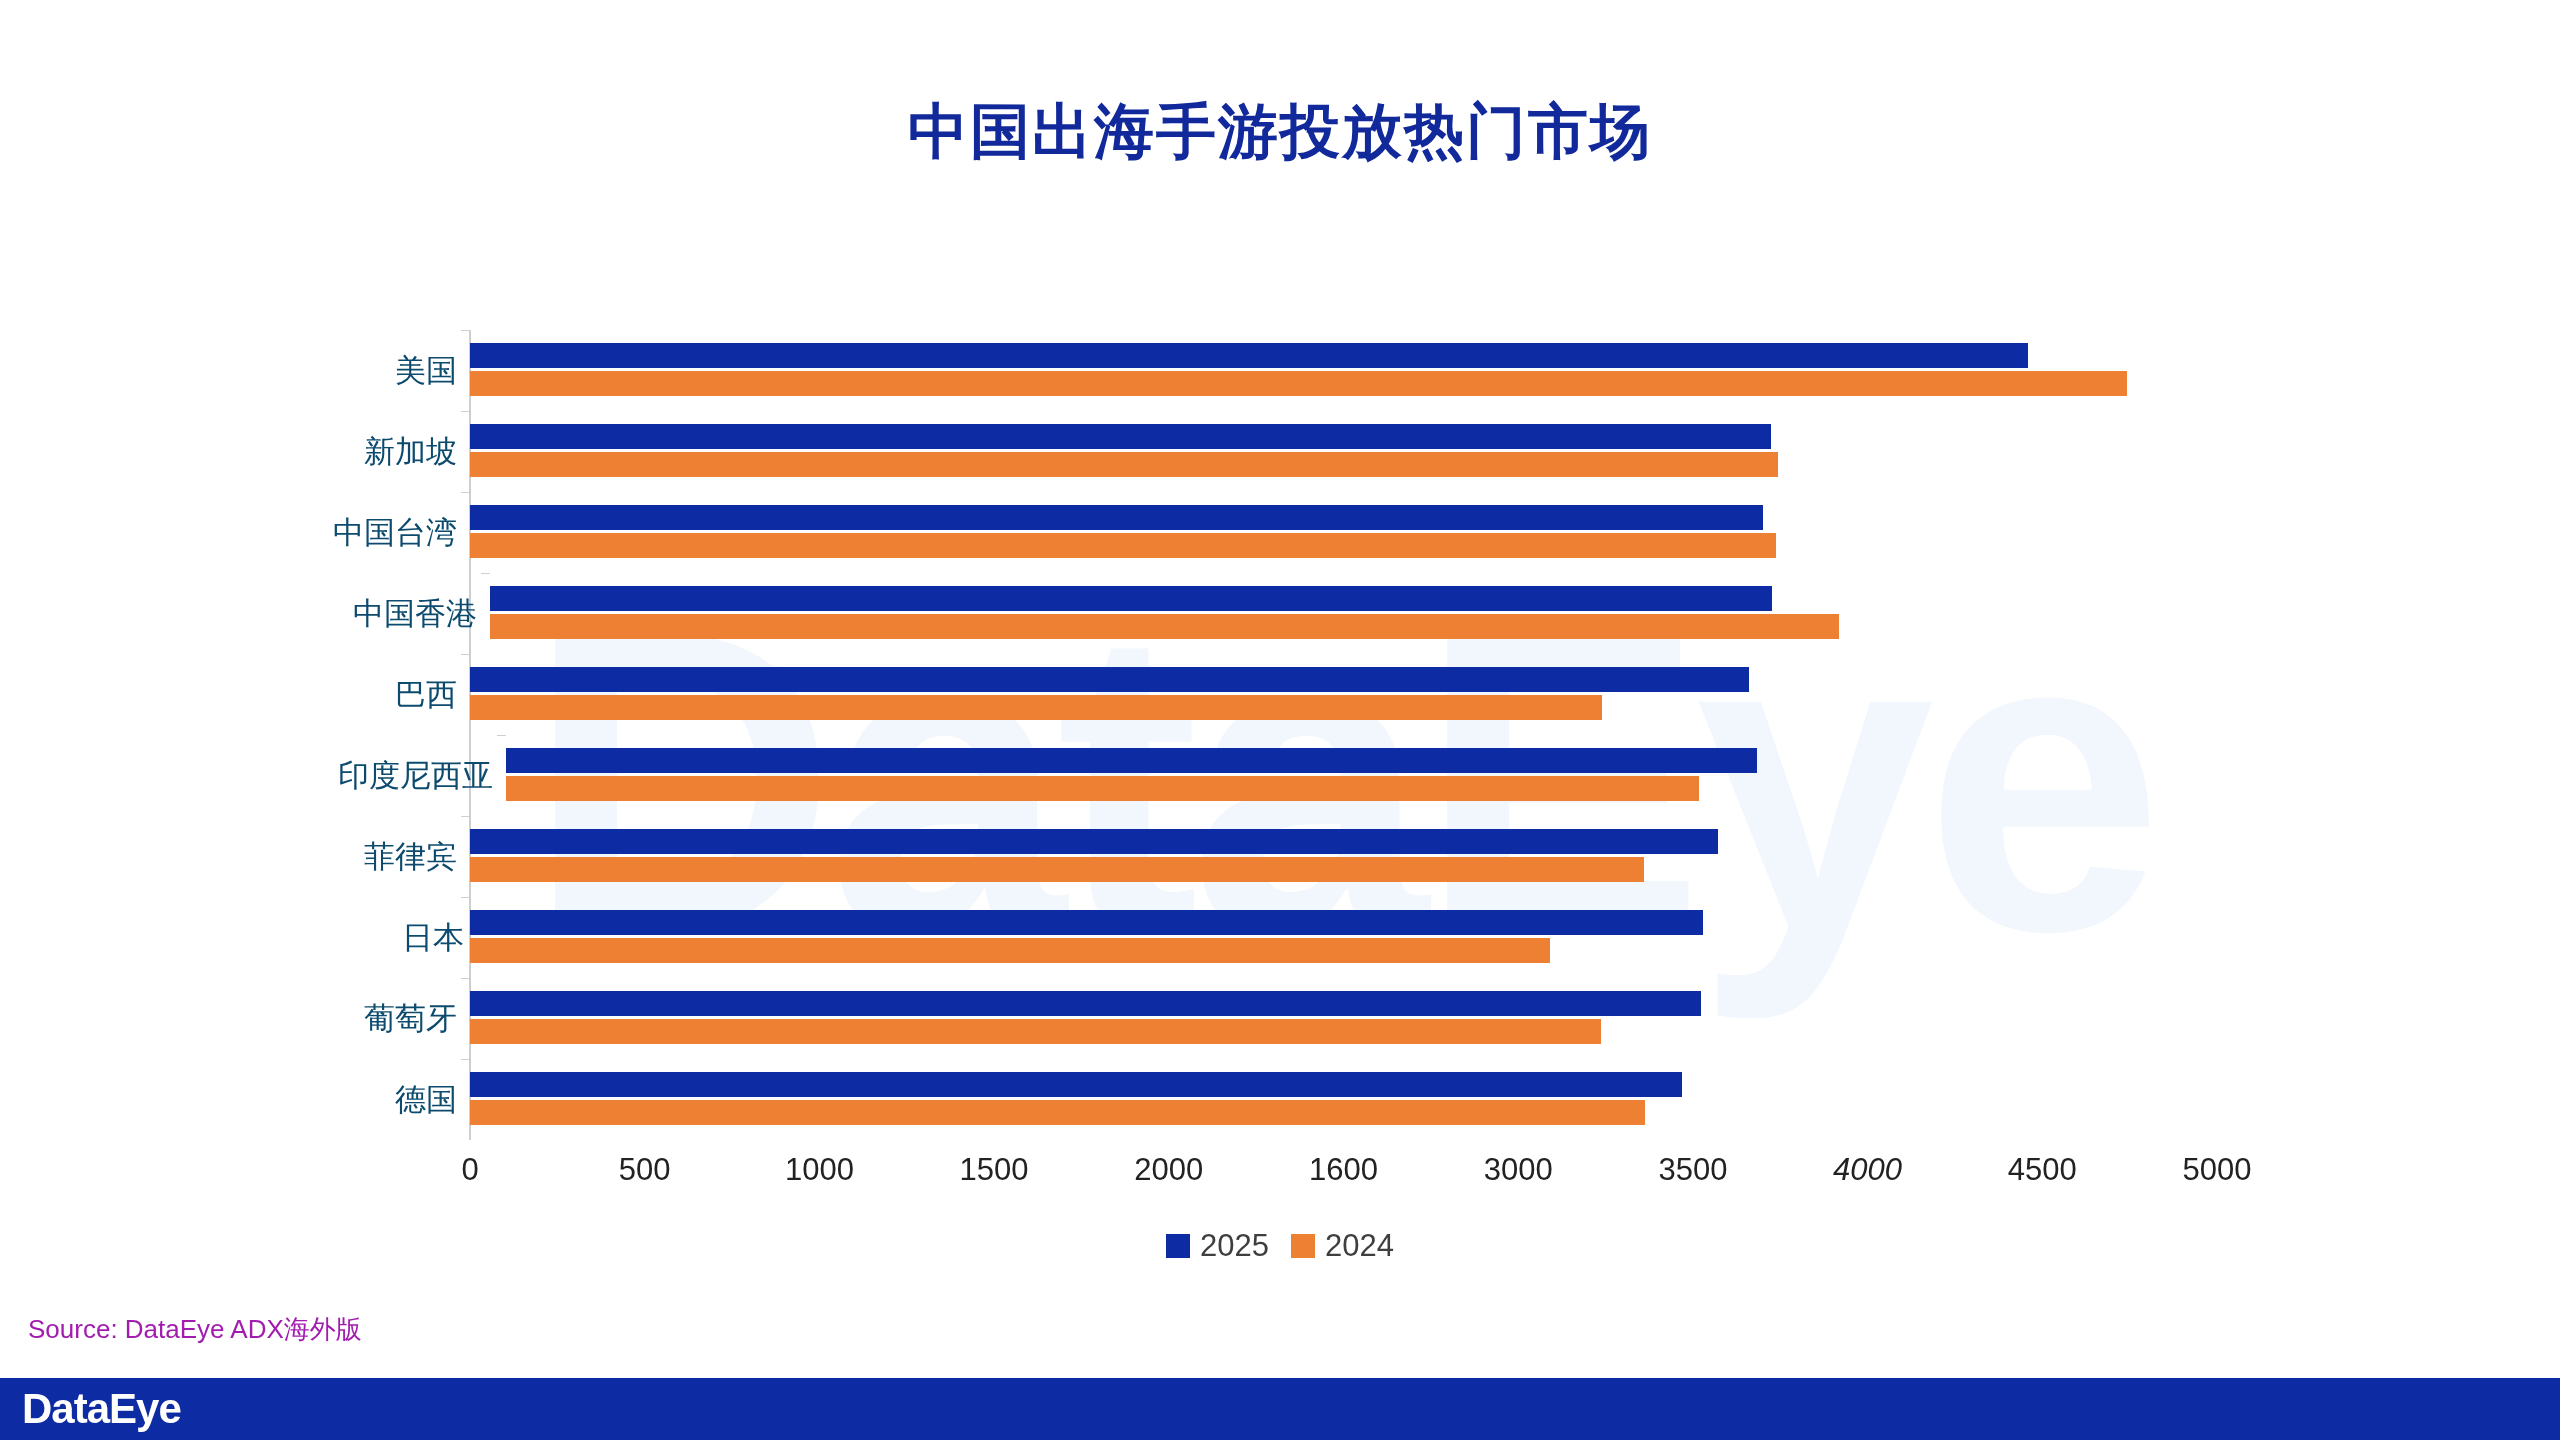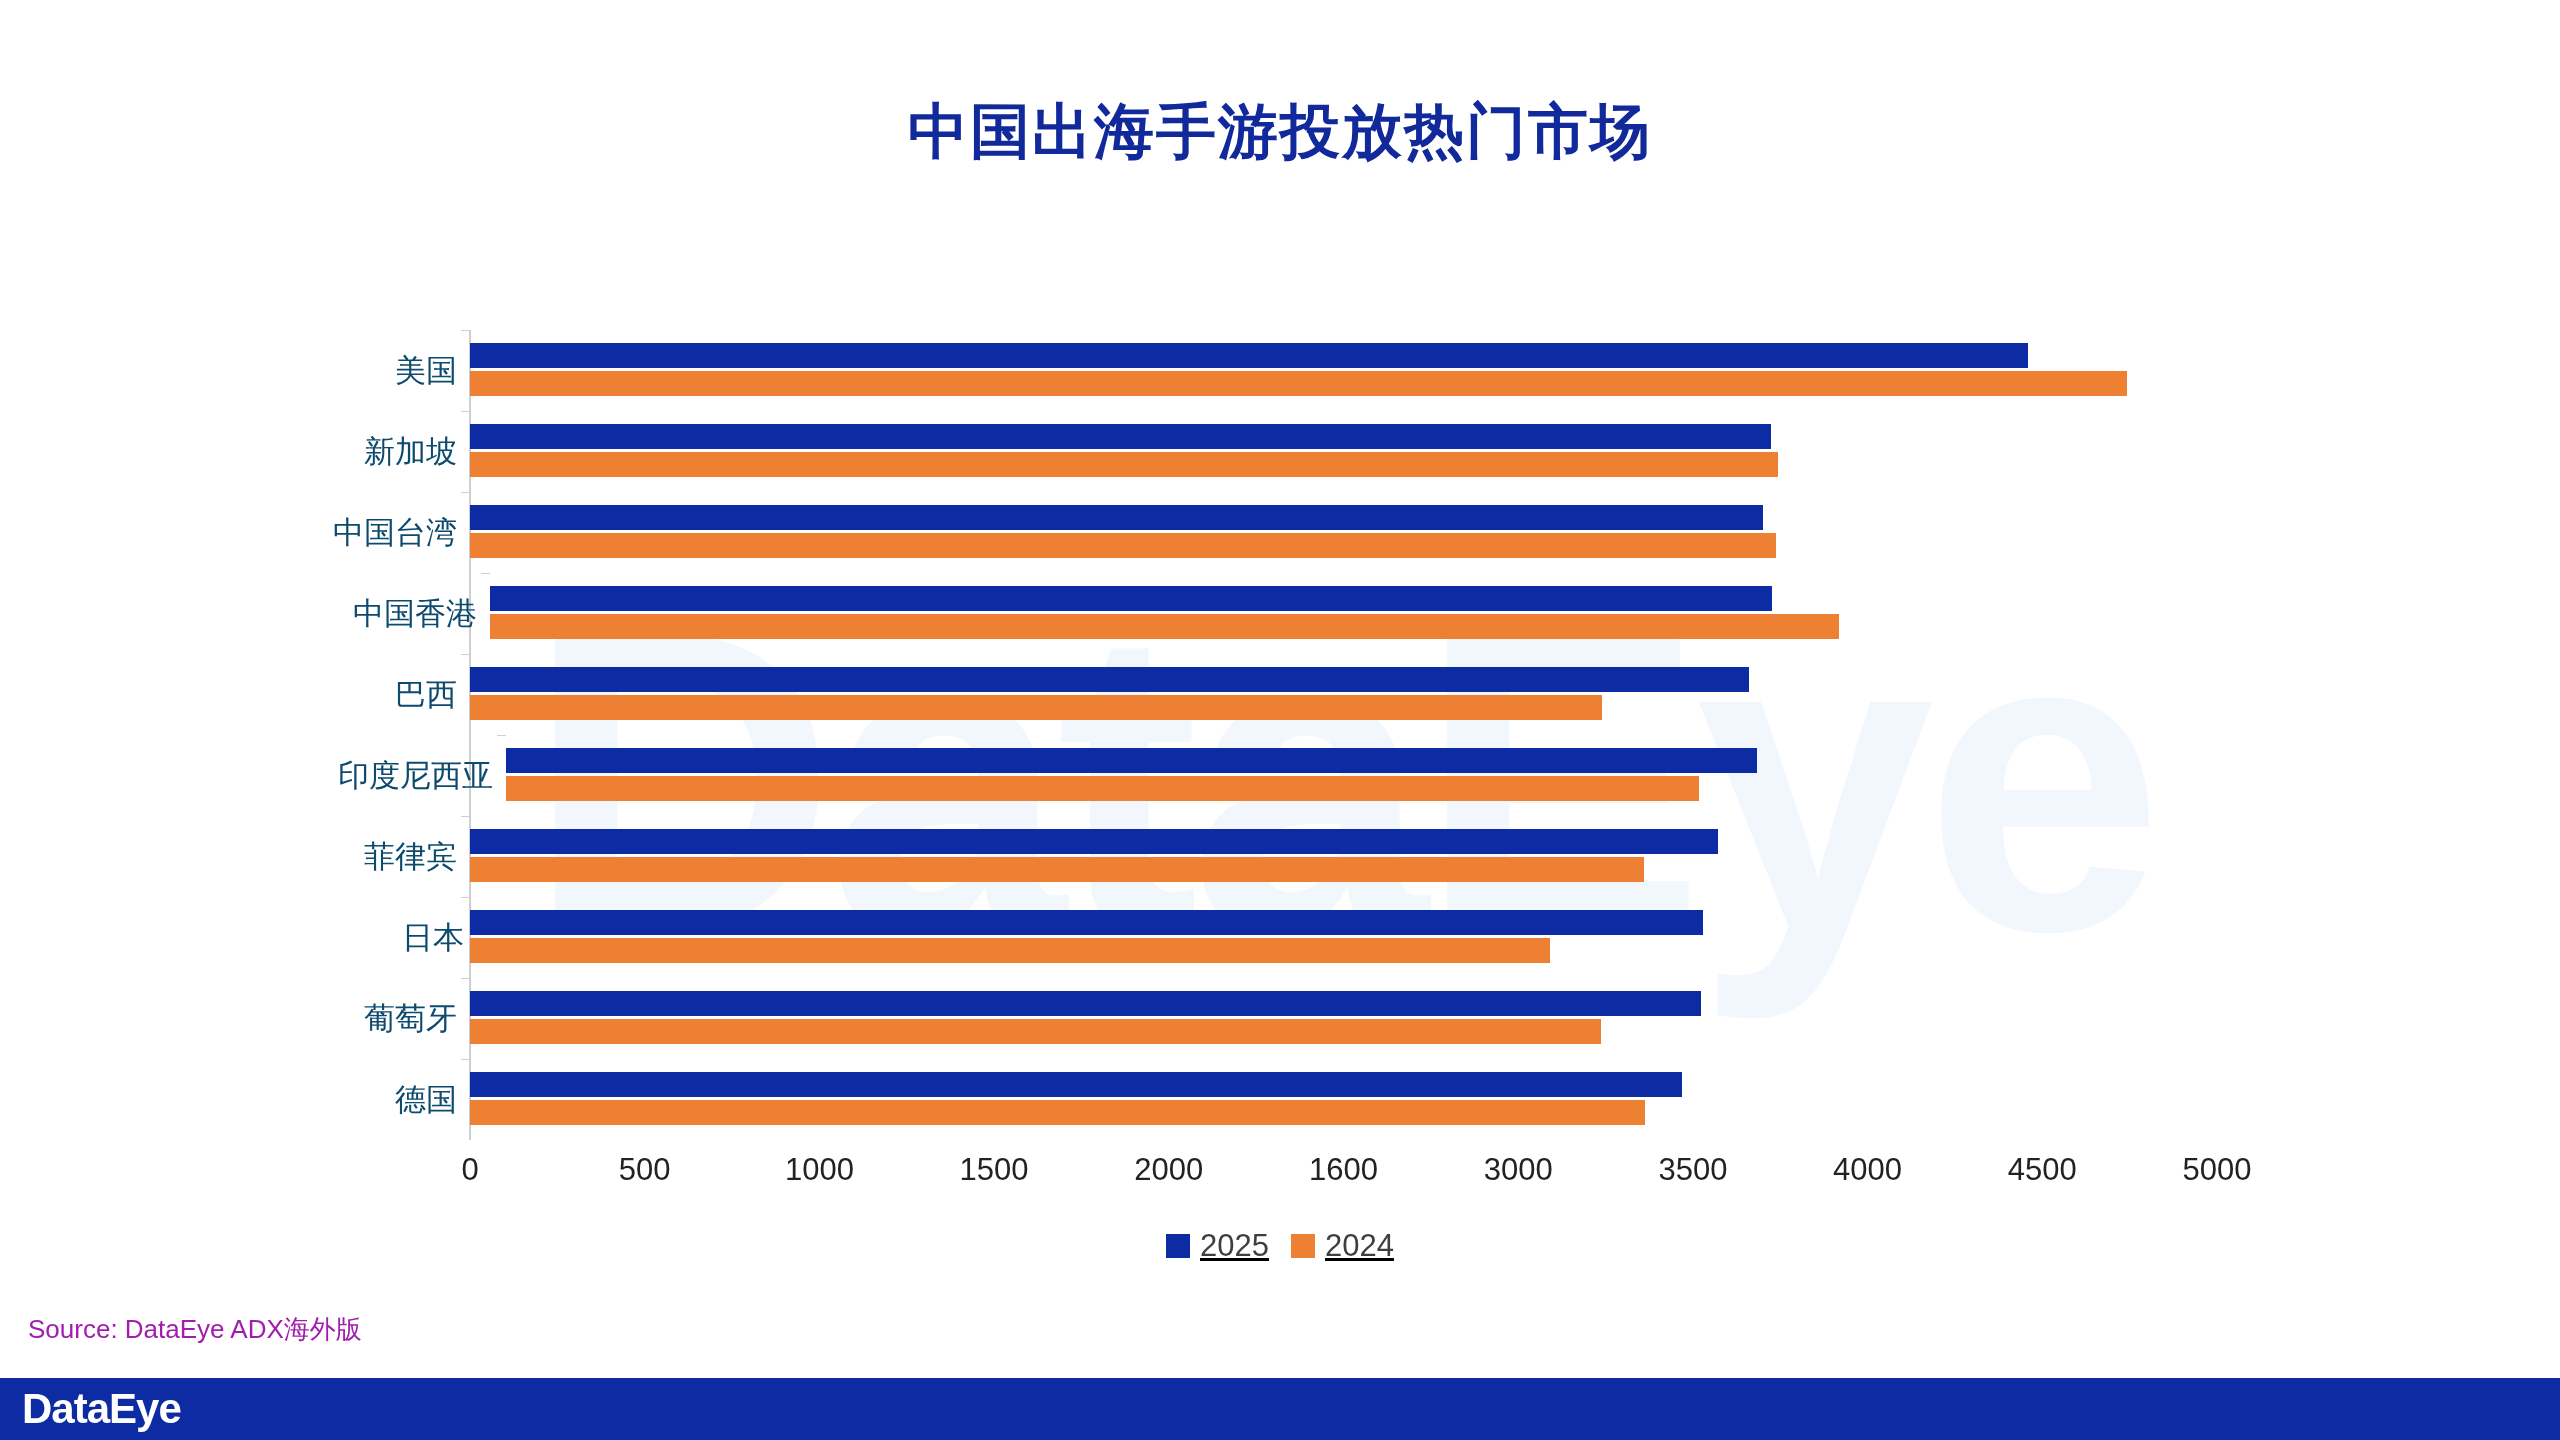--- a/index.html
+++ b/index.html
@@ -132,21 +132,20 @@
   #legend {
     position: absolute;
     top: 1228px;
     left: 0;
     width: 2560px;
     display: flex;
     align-items: flex-start;
     justify-content: center;
     gap: 22px;
     z-index: 3;
-    text-decoration: underline;
   }
   .legend-item {
     display: flex;
     align-items: center;
     gap: 10px;
   }
   .legend-swatch {
     width: 24px;
     height: 24px;
     display: inline-block;
@@ -264,21 +263,21 @@
   <div id="xaxis-line"></div>
 
 <div class="xtick-label" style="left: 470px;">0</div>
     <div class="xtick-label" style="left: 644.7px;">500</div>
     <div class="xtick-label" style="left: 819.4px;">1000</div>
     <div class="xtick-label" style="left: 994.1px;">1500</div>
     <div class="xtick-label" style="left: 1168.8px;">2000</div>
     <div class="xtick-label" style="left: 1343.5px;">1600</div>
     <div class="xtick-label" style="left: 1518.2px;">3000</div>
     <div class="xtick-label" style="left: 1692.9px;">3500</div>
-    <div class="xtick-label" style="left: 1867.6px;">4000</div>
+    <div class="xtick-label" style="left: 1867.6px; font-style: italic;">4000</div>
     <div class="xtick-label" style="left: 2042.3px;">4500</div>
     <div class="xtick-label" style="left: 2217px;">5000</div>
   </div>
 
 <div id="legend">
 
 <div class="legend-item">
       <span class="legend-swatch" style="background: rgb(13, 43, 162);"></span>
       <span class="legend-text">2025</span>
     </div>

